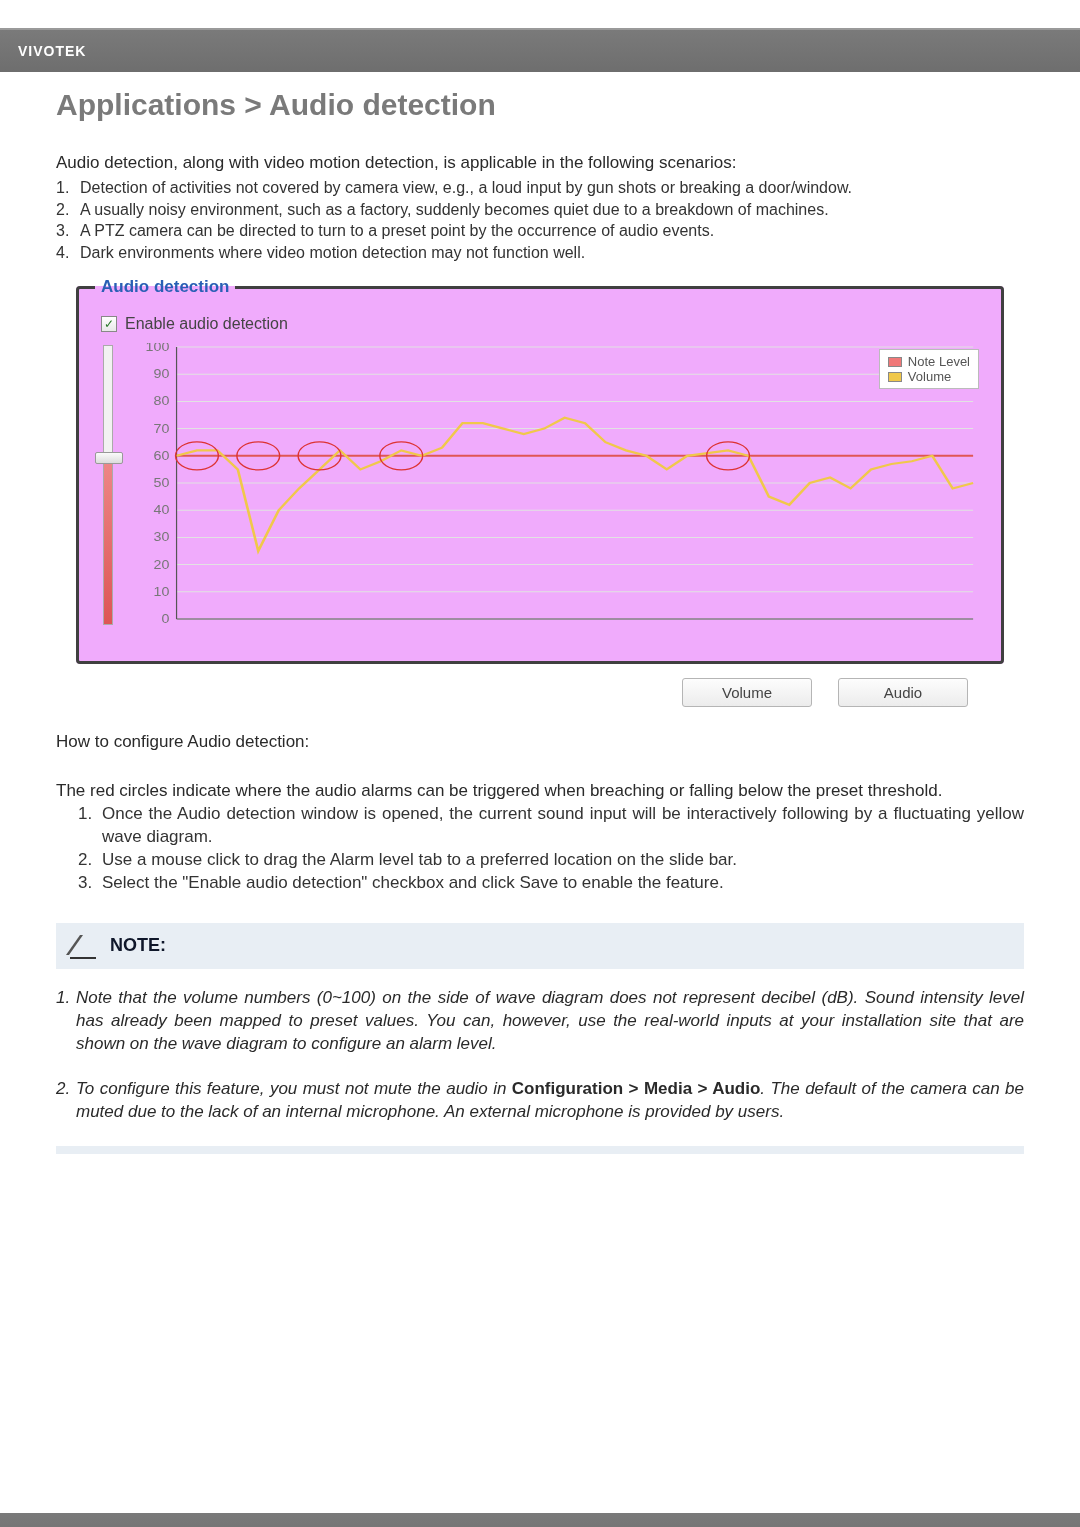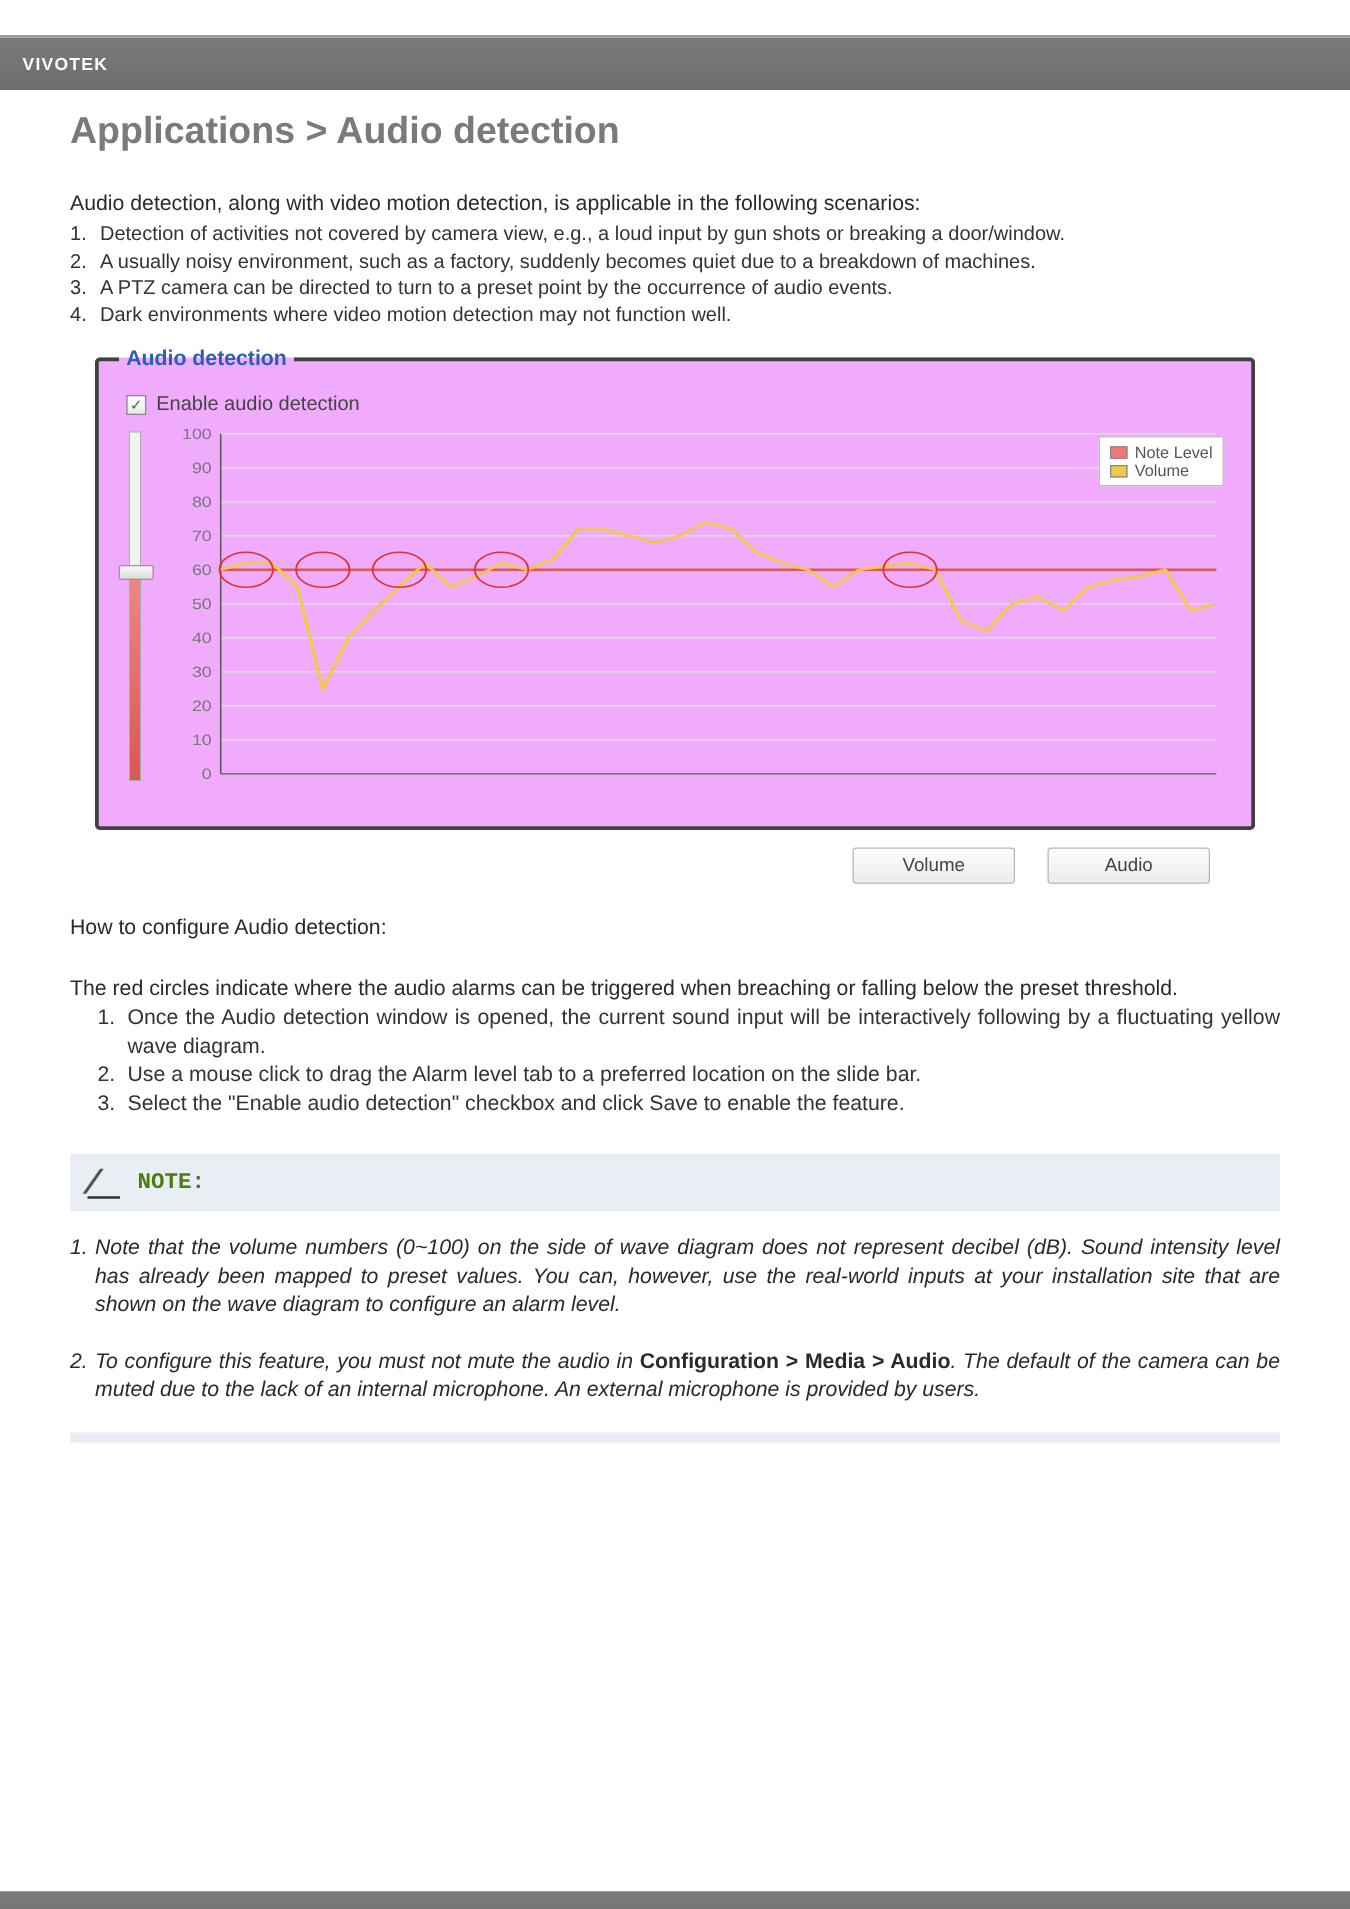--- a/index.html
+++ b/index.html
@@ -209,22 +209,21 @@
     content: "";
     position: absolute;
     left: 3px; bottom: 2px;
     width: 20px; height: 20px;
     border-left: 3px solid #555;
     transform: skewX(-35deg);
   }
   .note-bar .note-title {
     font-weight: bold;
     font-size: 18px;
-    color: #4d7c0f;
-    font-family: Liberation Mono, monospace;
+    color: #0f172a;
   }
   ol.note-list {
     list-style: none;
     counter-reset: nt;
   }
   ol.note-list li {
     counter-increment: nt;
     position: relative;
     padding-left: 20px;
     font-size: 17px;

